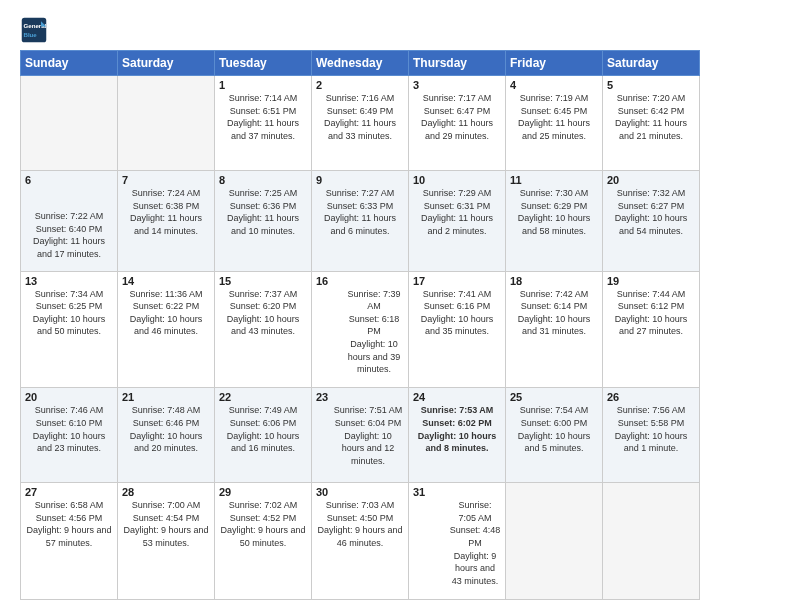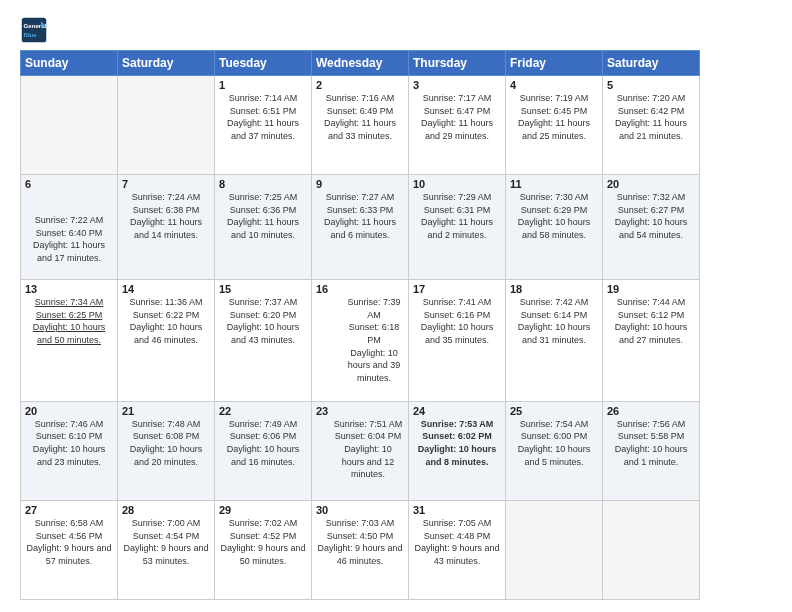--- a/index.html
+++ b/index.html
@@ -209,21 +209,21 @@
           <td>
             <div class="day-num">20</div>
             <div class="cell-text" style="white-space: pre-line;">Sunrise: 7:32 AM
 Sunset: 6:27 PM
 Daylight: 10 hours and 54 minutes.</div>
           </td>
         </tr>
         <tr>
           <td>
             <div class="day-num">13</div>
-            <div class="cell-text" style="white-space: pre-line; text-decoration: underline;">Sunrise: 7:34 AM
+            <div class="cell-text" style="white-space: pre-line;">Sunrise: 7:34 AM
 Sunset: 6:25 PM
 Daylight: 10 hours and 50 minutes.</div>
           </td>
           <td>
             <div class="day-num">14</div>
             <div class="cell-text" style="white-space: pre-line;">Sunrise: 11:36 AM
 Sunset: 6:22 PM
 Daylight: 10 hours and 46 minutes.</div>
           </td>
           <td>
@@ -260,21 +260,21 @@
         <tr class="row-alt">
           <td>
             <div class="day-num">20</div>
             <div class="cell-text" style="white-space: pre-line;">Sunrise: 7:46 AM
 Sunset: 6:10 PM
 Daylight: 10 hours and 23 minutes.</div>
           </td>
           <td>
             <div class="day-num">21</div>
             <div class="cell-text" style="white-space: pre-line;">Sunrise: 7:48 AM
-Sunset: 6:08 PM
+Sunset: 6:46 PM
 Daylight: 10 hours and 20 minutes.</div>
           </td>
           <td>
             <div class="day-num">22</div>
             <div class="cell-text" style="white-space: pre-line;">Sunrise: 7:49 AM
 Sunset: 6:06 PM
 Daylight: 10 hours and 16 minutes.</div>
           </td>
           <td>
             <div class="day-num">23</div>
@@ -321,21 +321,21 @@
 Daylight: 9 hours and 50 minutes.</div>
           </td>
           <td>
             <div class="day-num">30</div>
             <div class="cell-text" style="white-space: pre-line;">Sunrise: 7:03 AM
 Sunset: 4:50 PM
 Daylight: 9 hours and 46 minutes.</div>
           </td>
           <td>
             <div class="day-num">31</div>
-            <div class="cell-text" style="white-space: pre-line;">Sunrise: 7:05 AM
+            <div class="cell-text" style="white-space: pre-line; margin-left: 36px;">Sunrise: 7:05 AM
 Sunset: 4:48 PM
 Daylight: 9 hours and 43 minutes.</div>
           </td>
           <td class="empty"></td>
           <td class="empty"></td>
         </tr>
       </tbody>
   </table>
 </div>
 

